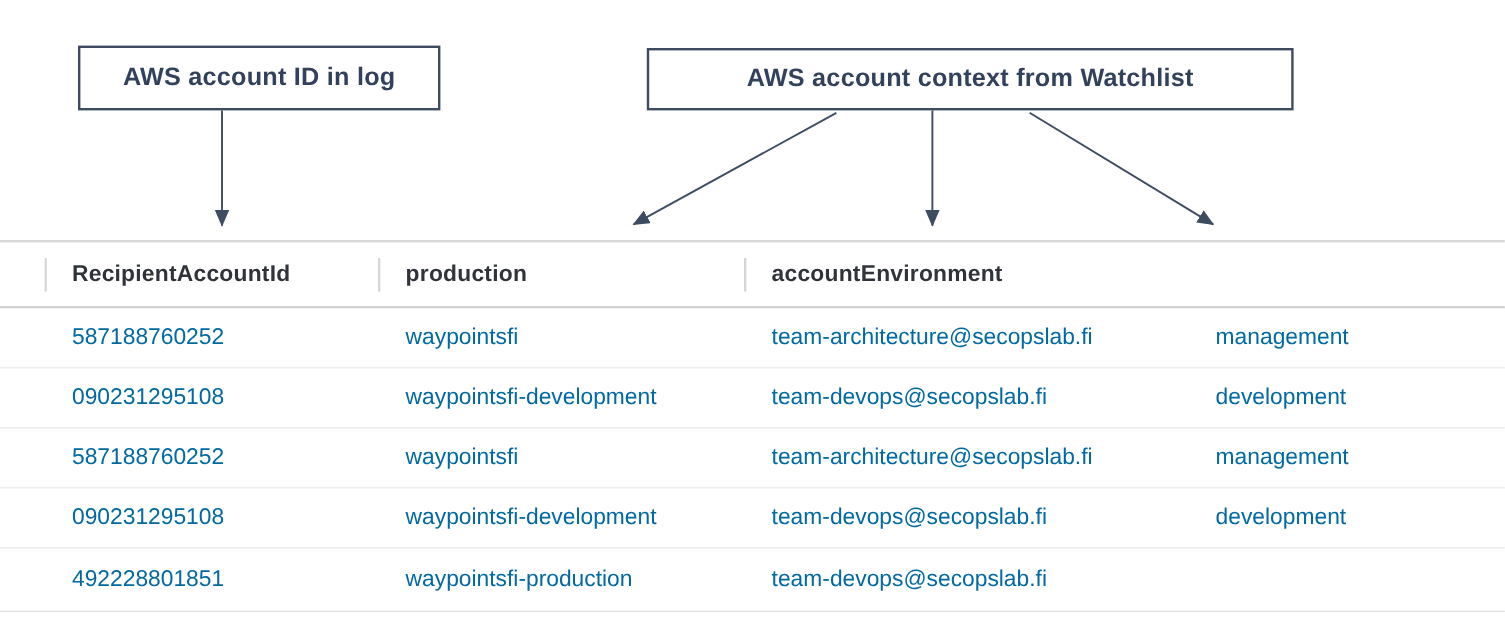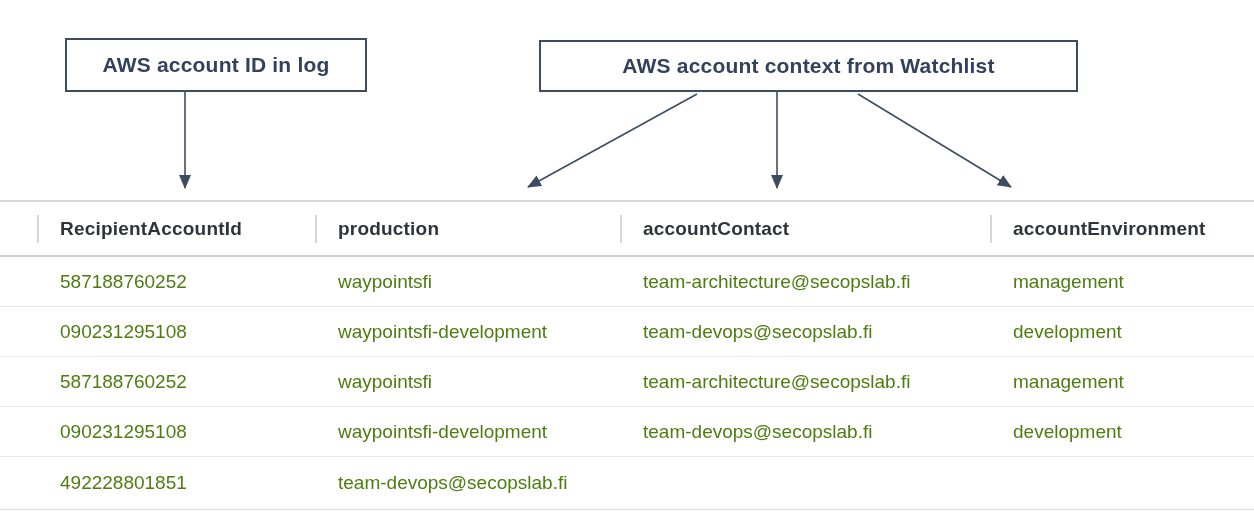--- a/index.html
+++ b/index.html
@@ -64,21 +64,21 @@
   .cell {
     display: flex; align-items: center;
     padding-left: 23px;
     white-space: nowrap;
     overflow: hidden;
     color: inherit;
   }
   .trow {
     height: 50px;
     border-bottom: 1px solid #e9e9e9;
-    color: #4d7c0f;
+    color: #0369a1;
   }
   .trow:last-child { height: 53px; border-bottom: 1px solid #dedede; }
 </style>
 </head>
 <body>
 
 <div class="stage">
 
   <div class="callout log">
     <span>AWS account ID in log</span>
@@ -97,21 +97,20 @@
     <line x1="185" y1="92" x2="185" y2="188" stroke="#3e4c62" stroke-width="1.6" marker-end="url(#ah)"></line>
     <line x1="697" y1="94" x2="528" y2="187" stroke="#3e4c62" stroke-width="1.6" marker-end="url(#ah)"></line>
     <line x1="777" y1="92" x2="777" y2="188" stroke="#3e4c62" stroke-width="1.6" marker-end="url(#ah)"></line>
     <line x1="858" y1="94" x2="1011" y2="187" stroke="#3e4c62" stroke-width="1.6" marker-end="url(#ah)"></line>
   </svg>
 
   <div class="table">
     <div class="grid-row thead">
       <div class="cell">RecipientAccountId</div>
       <div class="cell">production</div>
-      <div class="cell">accountContact</div>
       <div class="cell">accountEnvironment</div>
     </div>
     <div>
         <div class="grid-row trow">
           <div class="cell">587188760252</div>
           <div class="cell">waypointsfi</div>
           <div class="cell">team-architecture@secopslab.fi</div>
           <div class="cell">management</div>
         </div>
         <div class="grid-row trow">
@@ -127,18 +126,19 @@
           <div class="cell">management</div>
         </div>
         <div class="grid-row trow">
           <div class="cell">090231295108</div>
           <div class="cell">waypointsfi-development</div>
           <div class="cell">team-devops@secopslab.fi</div>
           <div class="cell">development</div>
         </div>
         <div class="grid-row trow">
           <div class="cell">492228801851</div>
+          <div class="cell">waypointsfi-production</div>
           <div class="cell">team-devops@secopslab.fi</div>
         </div>
       </div>
   </div>
 
 </div>
 
 </body></html>

